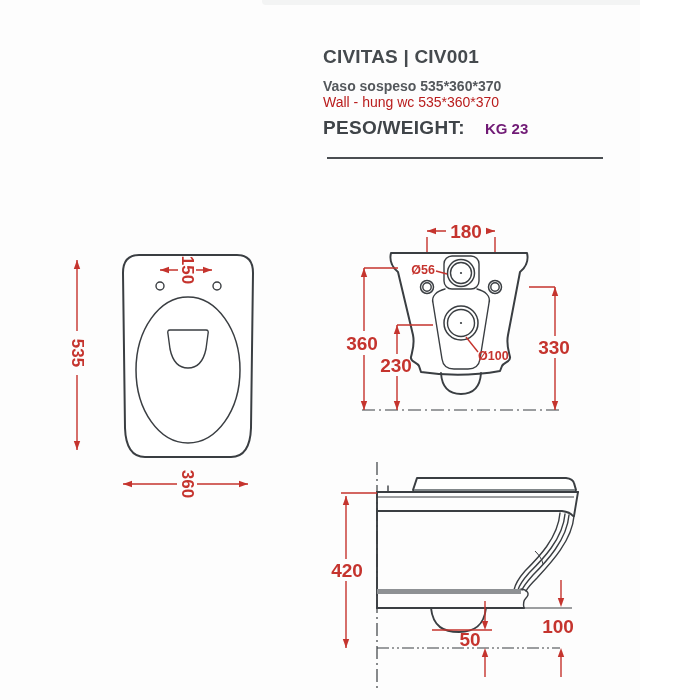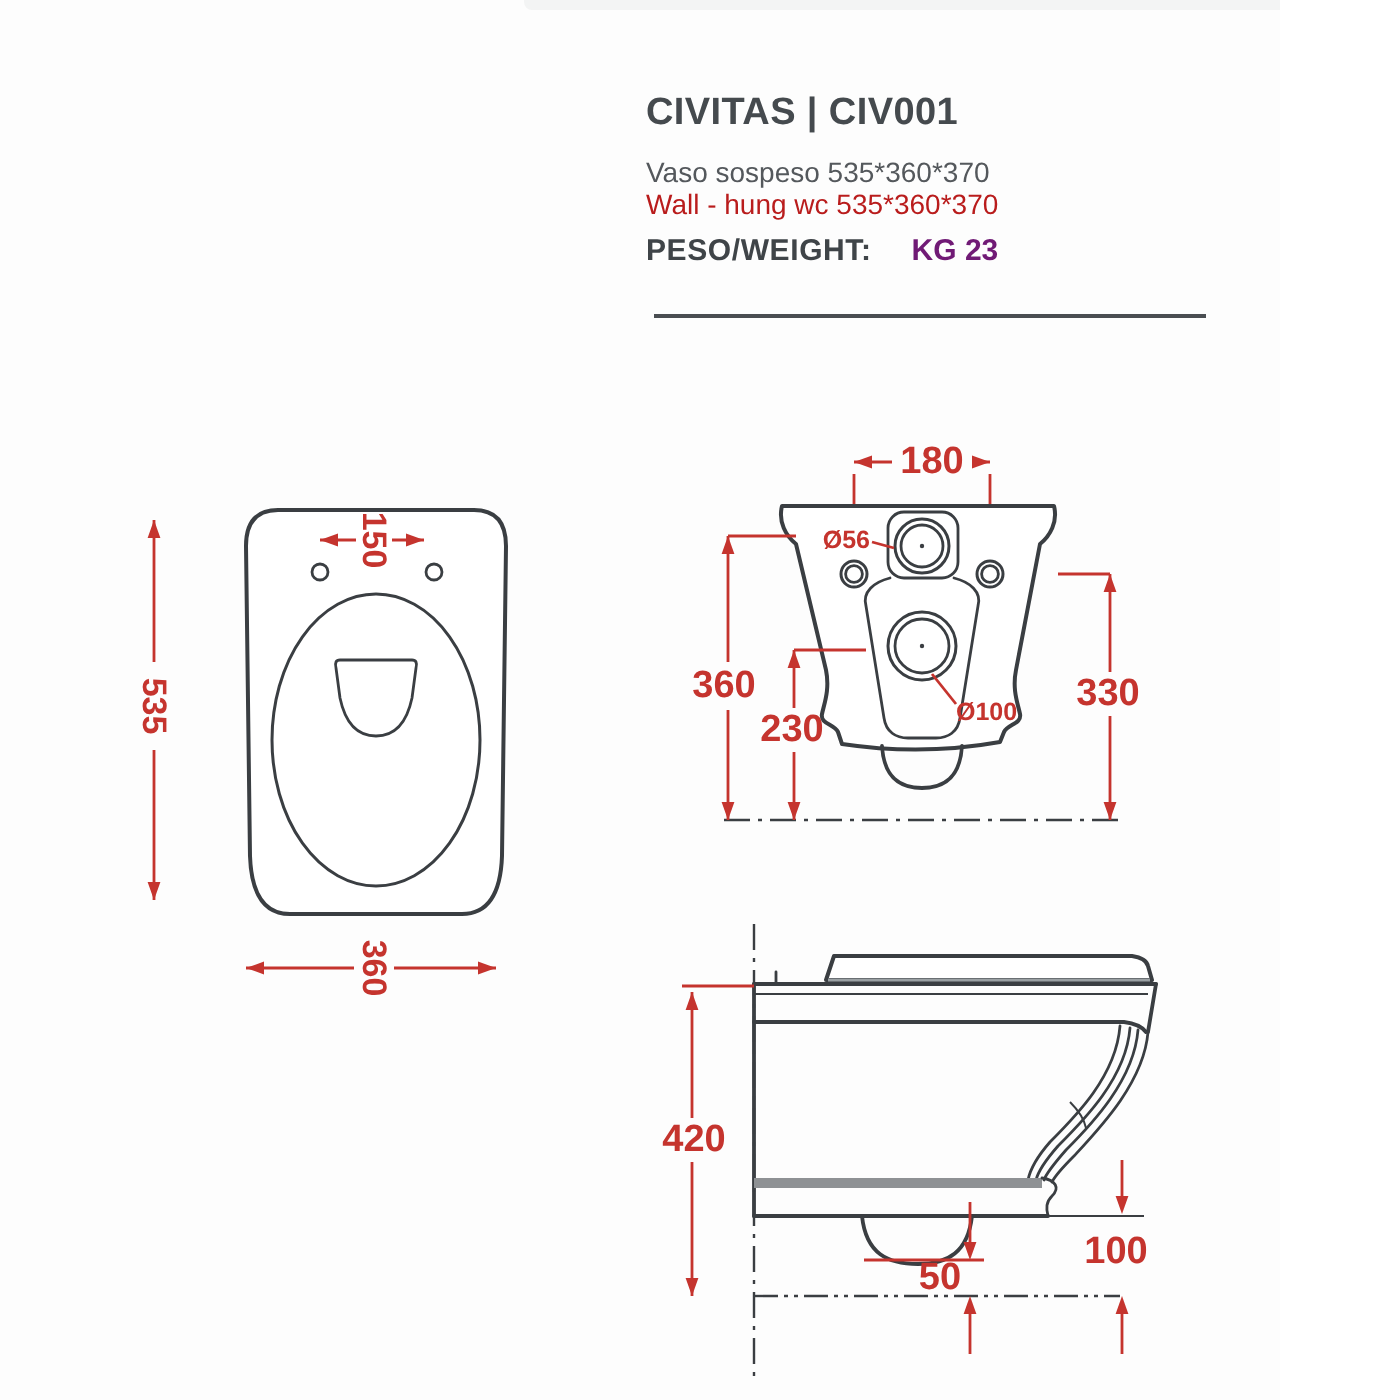--- a/index.html
+++ b/index.html
@@ -10,24 +10,24 @@
   .top-strip{
     position:absolute;left:262px;top:0;width:386px;height:5px;
     background:#f3f4f4;border-radius:0 0 4px 4px;
   }
   .header{position:absolute;left:323px;top:0;width:300px;}
   .title{
     margin:0;position:absolute;top:46px;left:0;
     font-size:19px;font-weight:bold;letter-spacing:.2px;color:#454a4e;white-space:nowrap;
   }
   .sub{position:absolute;left:0;font-size:14px;font-weight:500;white-space:nowrap;}
-  .sub.it{top:78px;color:#54585c;}
+  .sub.it{top:78px;color:#54585c;font-weight:bold;}
   .sub.en{top:94px;color:#b91c1c;}
   .weight-row{position:absolute;left:0;top:117px;white-space:nowrap;}
-  .wl{font-size:15px;font-weight:bold;color:#3f4448;letter-spacing:.3px;}
+  .wl{font-size:19px;font-weight:bold;color:#3f4448;letter-spacing:.3px;}
   .wv{font-size:15px;font-weight:bold;color:#701a75;margin-left:20px;}
   .divider{position:absolute;left:4px;top:157px;width:276px;height:2px;background:#4a4e52;}
   svg.drawing{position:absolute;left:0;top:0;}
   .o1{stroke:#3a3e42;stroke-width:1.4;fill:none;stroke-linecap:round;stroke-linejoin:round;}
   .o15{stroke:#3a3e42;stroke-width:1.5;fill:none;}
   .o2{stroke:#3a3e42;stroke-width:2;fill:#ffffff;stroke-linejoin:round;}
   .o2n{stroke:#3a3e42;stroke-width:1.9;fill:none;stroke-linecap:round;}
   .thin{stroke:#3a3e42;stroke-width:1;fill:none;}
   .gline{stroke:#9aa0a3;stroke-width:1.6;fill:none;}
   .dashdot{stroke:#3a3e42;stroke-width:1.2;fill:none;stroke-dasharray:13 4 2 4;}

